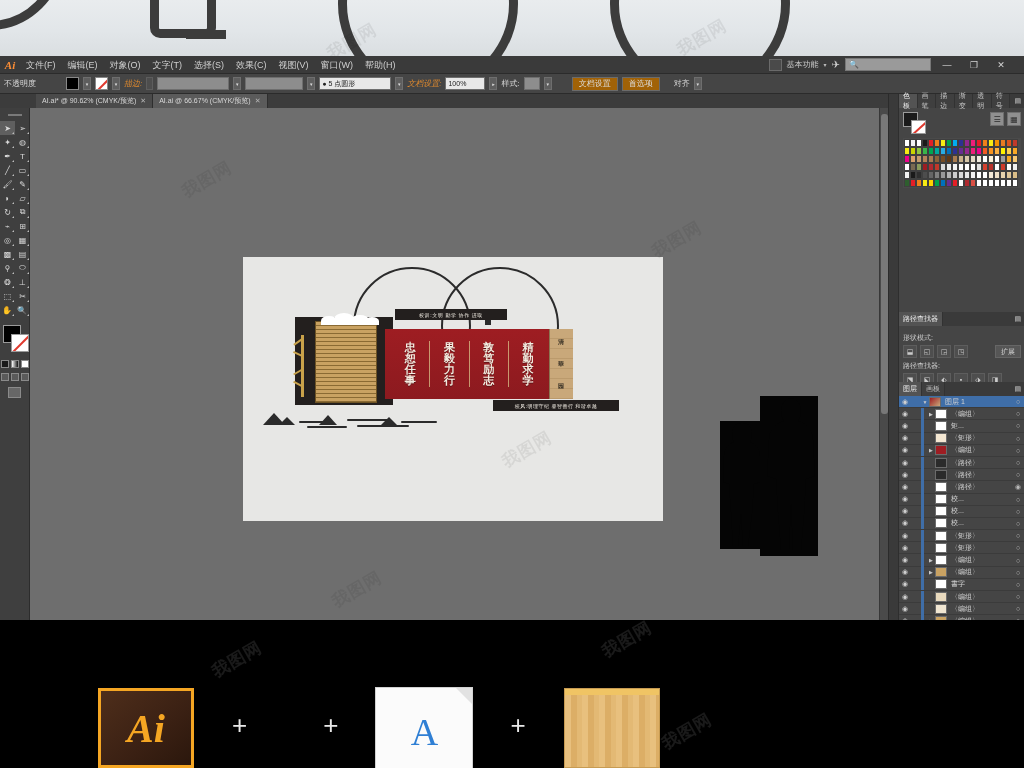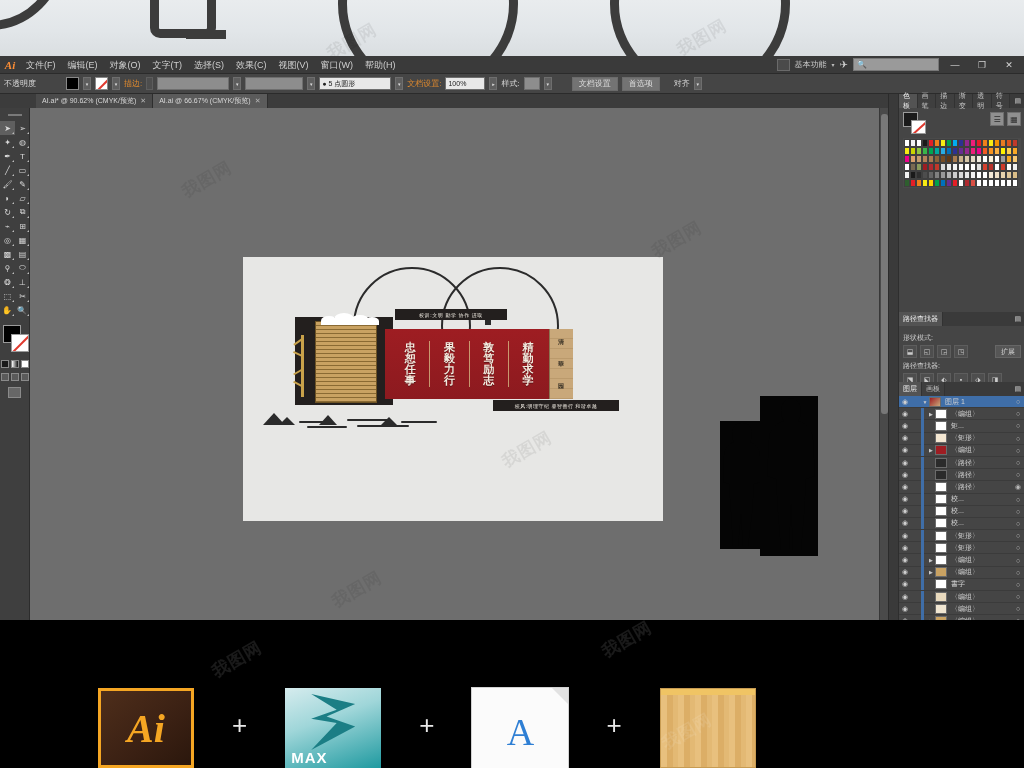--- a/index.html
+++ b/index.html
@@ -48,21 +48,21 @@
     width: 20px; text-align: center; color: #ff8f36;
     font-size: 11px; font-weight: bold; font-style: italic;
     font-family: "Liberation Serif", serif;
   }
   .menu-item {
     color: #cfcfcf; font-size: 9px; padding: 0 6px; line-height: 18px;
     white-space: nowrap;
   }
   .menubar-right {
     margin-left: auto; display: flex; align-items: center; gap: 5px;
-    padding-right: 4px;
+    padding-right: 12px;
   }
   .ws-name { color: #c9c9c9; font-size: 8px; }
   .caret { color: #bbb; font-size: 6px; }
   .mini-btn {
     width: 13px; height: 12px; border: 1px solid #6a6a6a; background: #4a4a4a;
   }
   .arrow-ico { color: #d0d0d0; font-size: 10px; }
   .searchbox {
     width: 86px; height: 13px; background: #9a9a9a; border: 1px solid #777;
     display: flex; align-items: center; padding-left: 3px;
@@ -73,21 +73,21 @@
     display: flex; align-items: center; justify-content: center;
   }
 
   
   .controlbar {
     position: absolute; left: 0; top: 18px; width: 1024px; height: 20px;
     background: #454545; border-bottom: 1px solid #2b2b2b;
     display: flex; align-items: center; gap: 4px; padding: 0 4px;
   }
   .cb-label { color: #d6d6d6; font-size: 8px; white-space: nowrap; }
-  .cb-label.orange { color: #e08a2e; }
+  .cb-label.orange { color: #e08a2e; font-style: italic; }
   .sw-fill { width: 13px; height: 13px; background: #000; border: 1px solid #888; }
   .sw-stroke {
     width: 13px; height: 13px; background: #fff; border: 1px solid #888;
     position: relative; overflow: hidden;
   }
   .sw-stroke::after {
     content: ""; position: absolute; left: -3px; top: 5px;
     width: 22px; height: 2px; background: #e03a2f; transform: rotate(-45deg);
   }
   .tiny-drop {
@@ -96,21 +96,21 @@
     color: #ddd; font-size: 5px;
   }
   .stepper { width: 7px; height: 13px; background: #4d4d4d; border: 1px solid #5d5d5d; }
   .cb-field {
     height: 13px; background: #8d8d8d; border: 1px solid #6e6e6e;
     display: flex; align-items: center; padding: 0 2px;
   }
   .cb-field.white { background: #e8e8e8; }
   .cb-field span { font-size: 7px; color: #222; white-space: nowrap; }
   .cb-btn {
-    height: 14px; background: #737373; border: 1px solid #6b6b6b;
+    height: 14px; background: #a16207; border: 1px solid #6b6b6b;
     color: #ddd; font-size: 8px; display: flex; align-items: center;
     padding: 0 6px;
   }
 
   
   .tabbar {
     position: absolute; left: 0; top: 38px; width: 1024px; height: 14px;
     background: #3c3c3c; display: flex; align-items: stretch;
     padding-left: 36px;
   }
@@ -1073,26 +1073,20 @@
 </div>
 
 <div class="promo">
   <div class="promo-row">
     <div class="pi">
       <div class="pi-ai">
             <span>Ai</span>
           </div>
     </div>
     <div class="plus">+</div>
-    <div class="pi">
-      <div class="pi-max">
-        <div class="zz"></div>
-        <div class="lbl">MAX</div>
-      </div>
-    </div>
     <div class="plus">+</div>
     <div class="pi">
       <div class="pi-font">
             <span>A</span>
           </div>
     </div>
     <div class="plus">+</div>
     <div class="pi">
       <div class="pi-wood"></div>
     </div>

